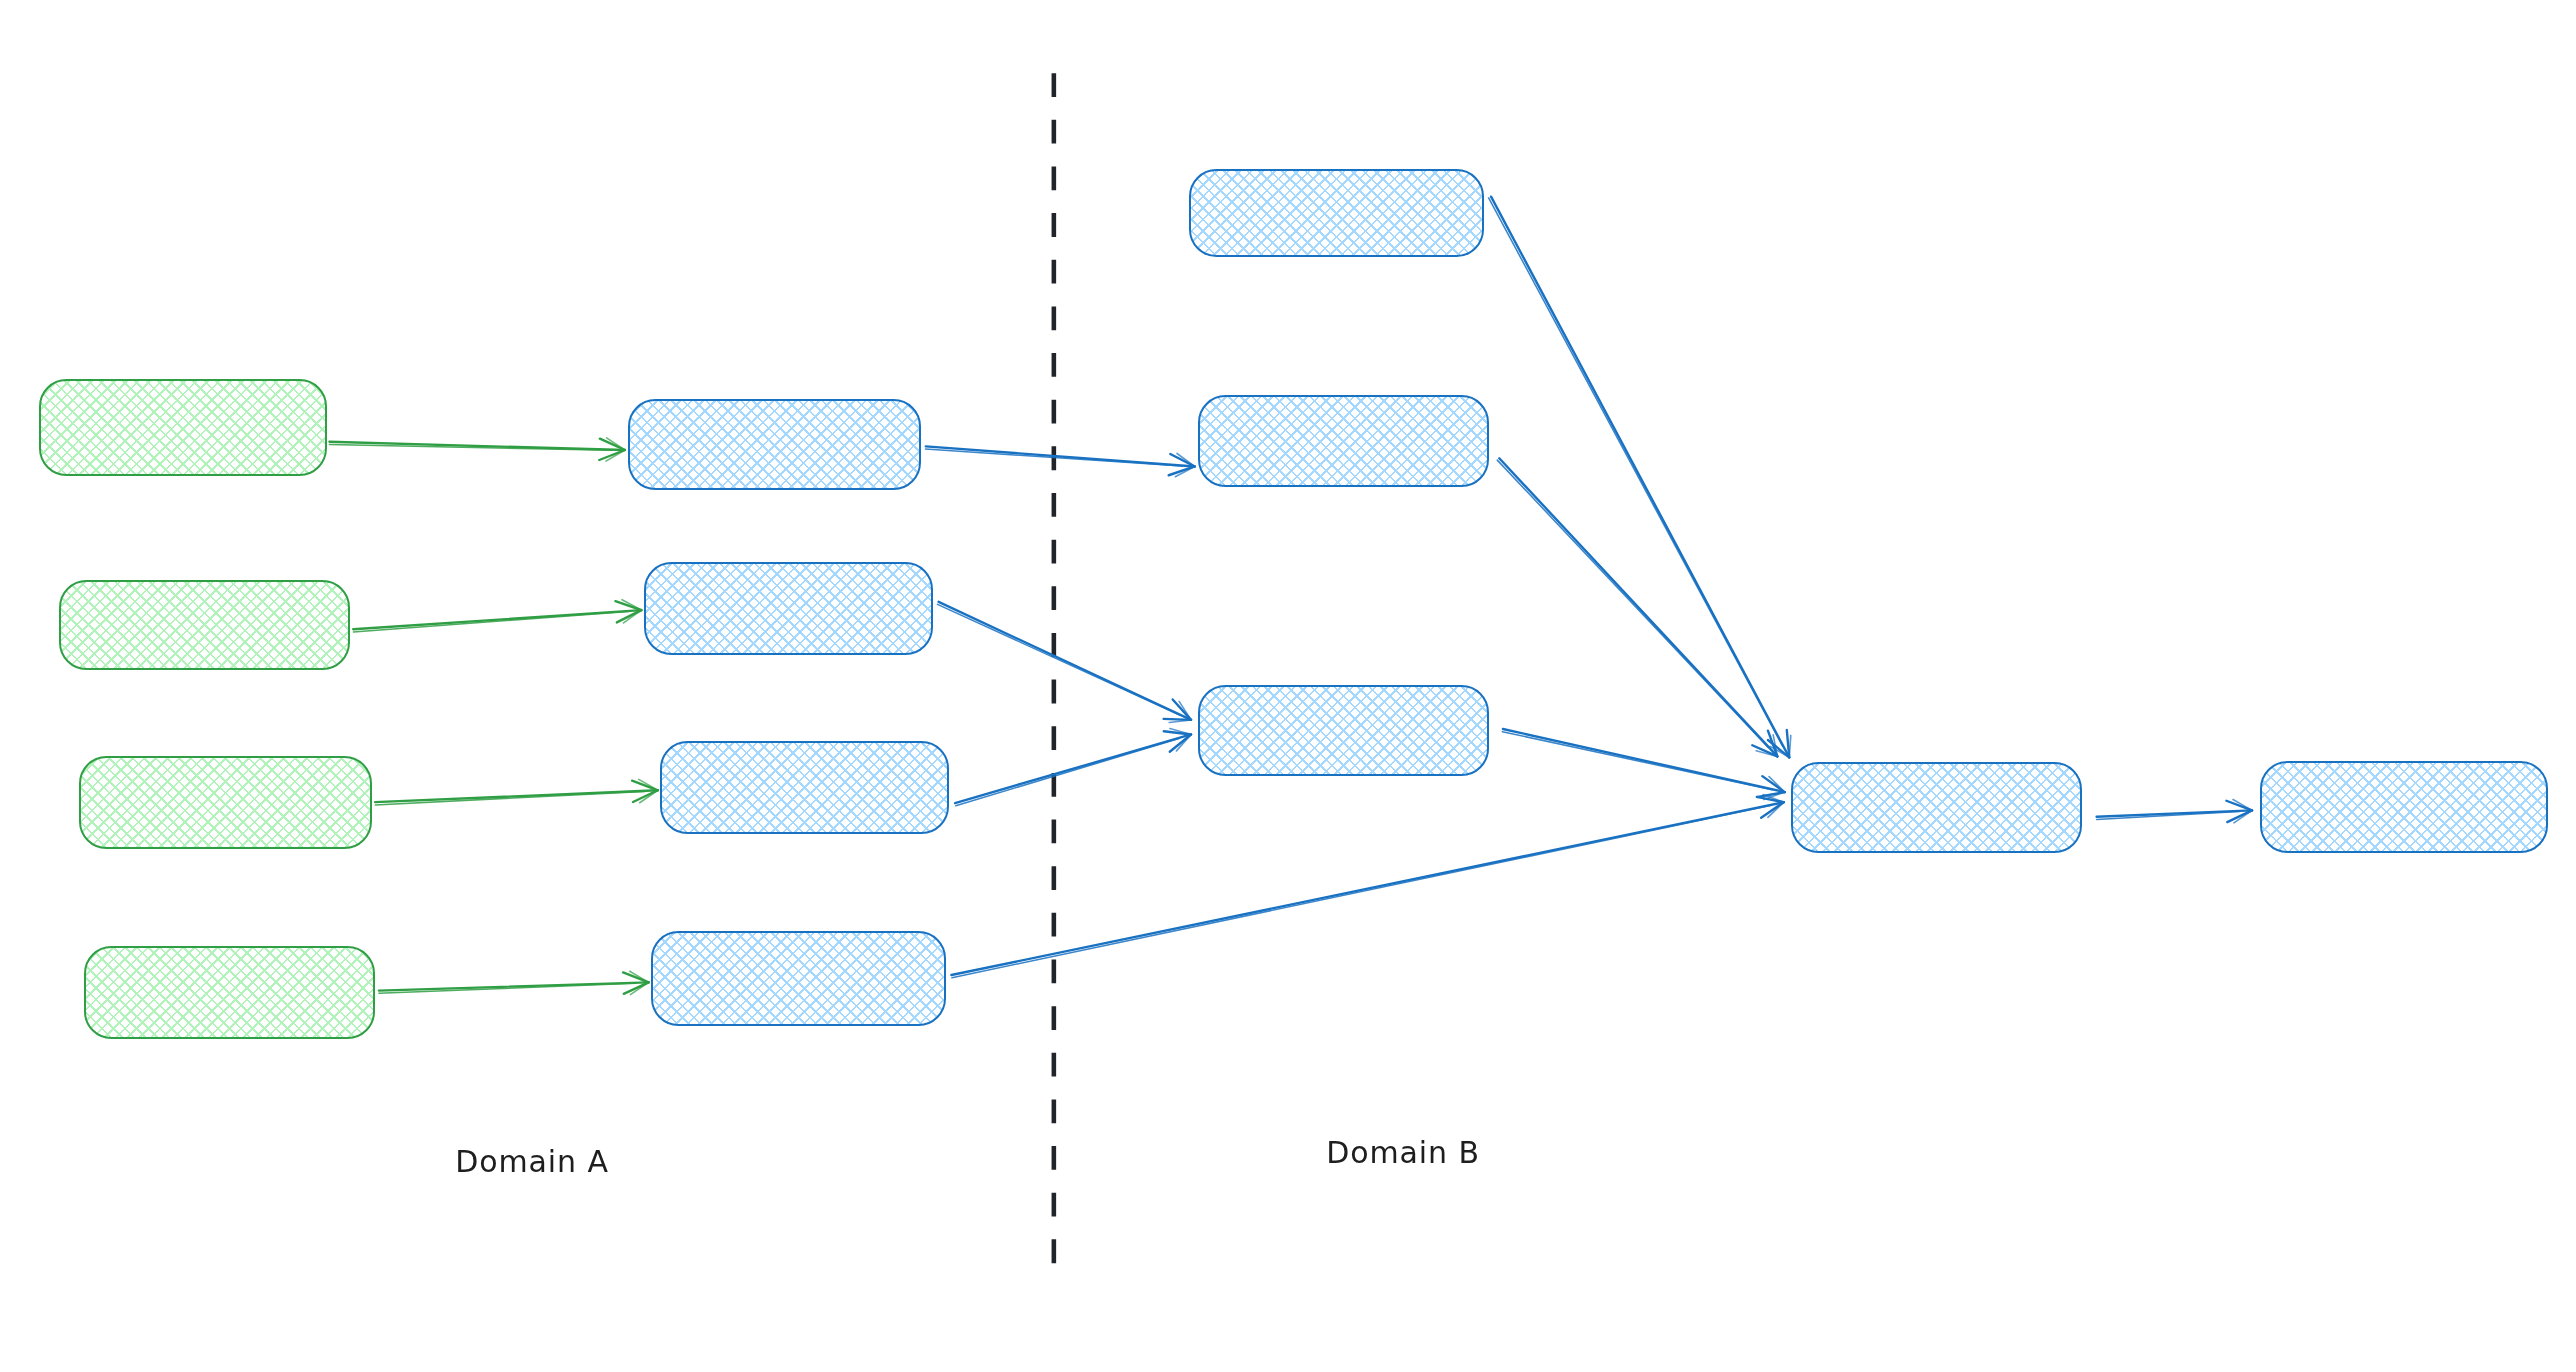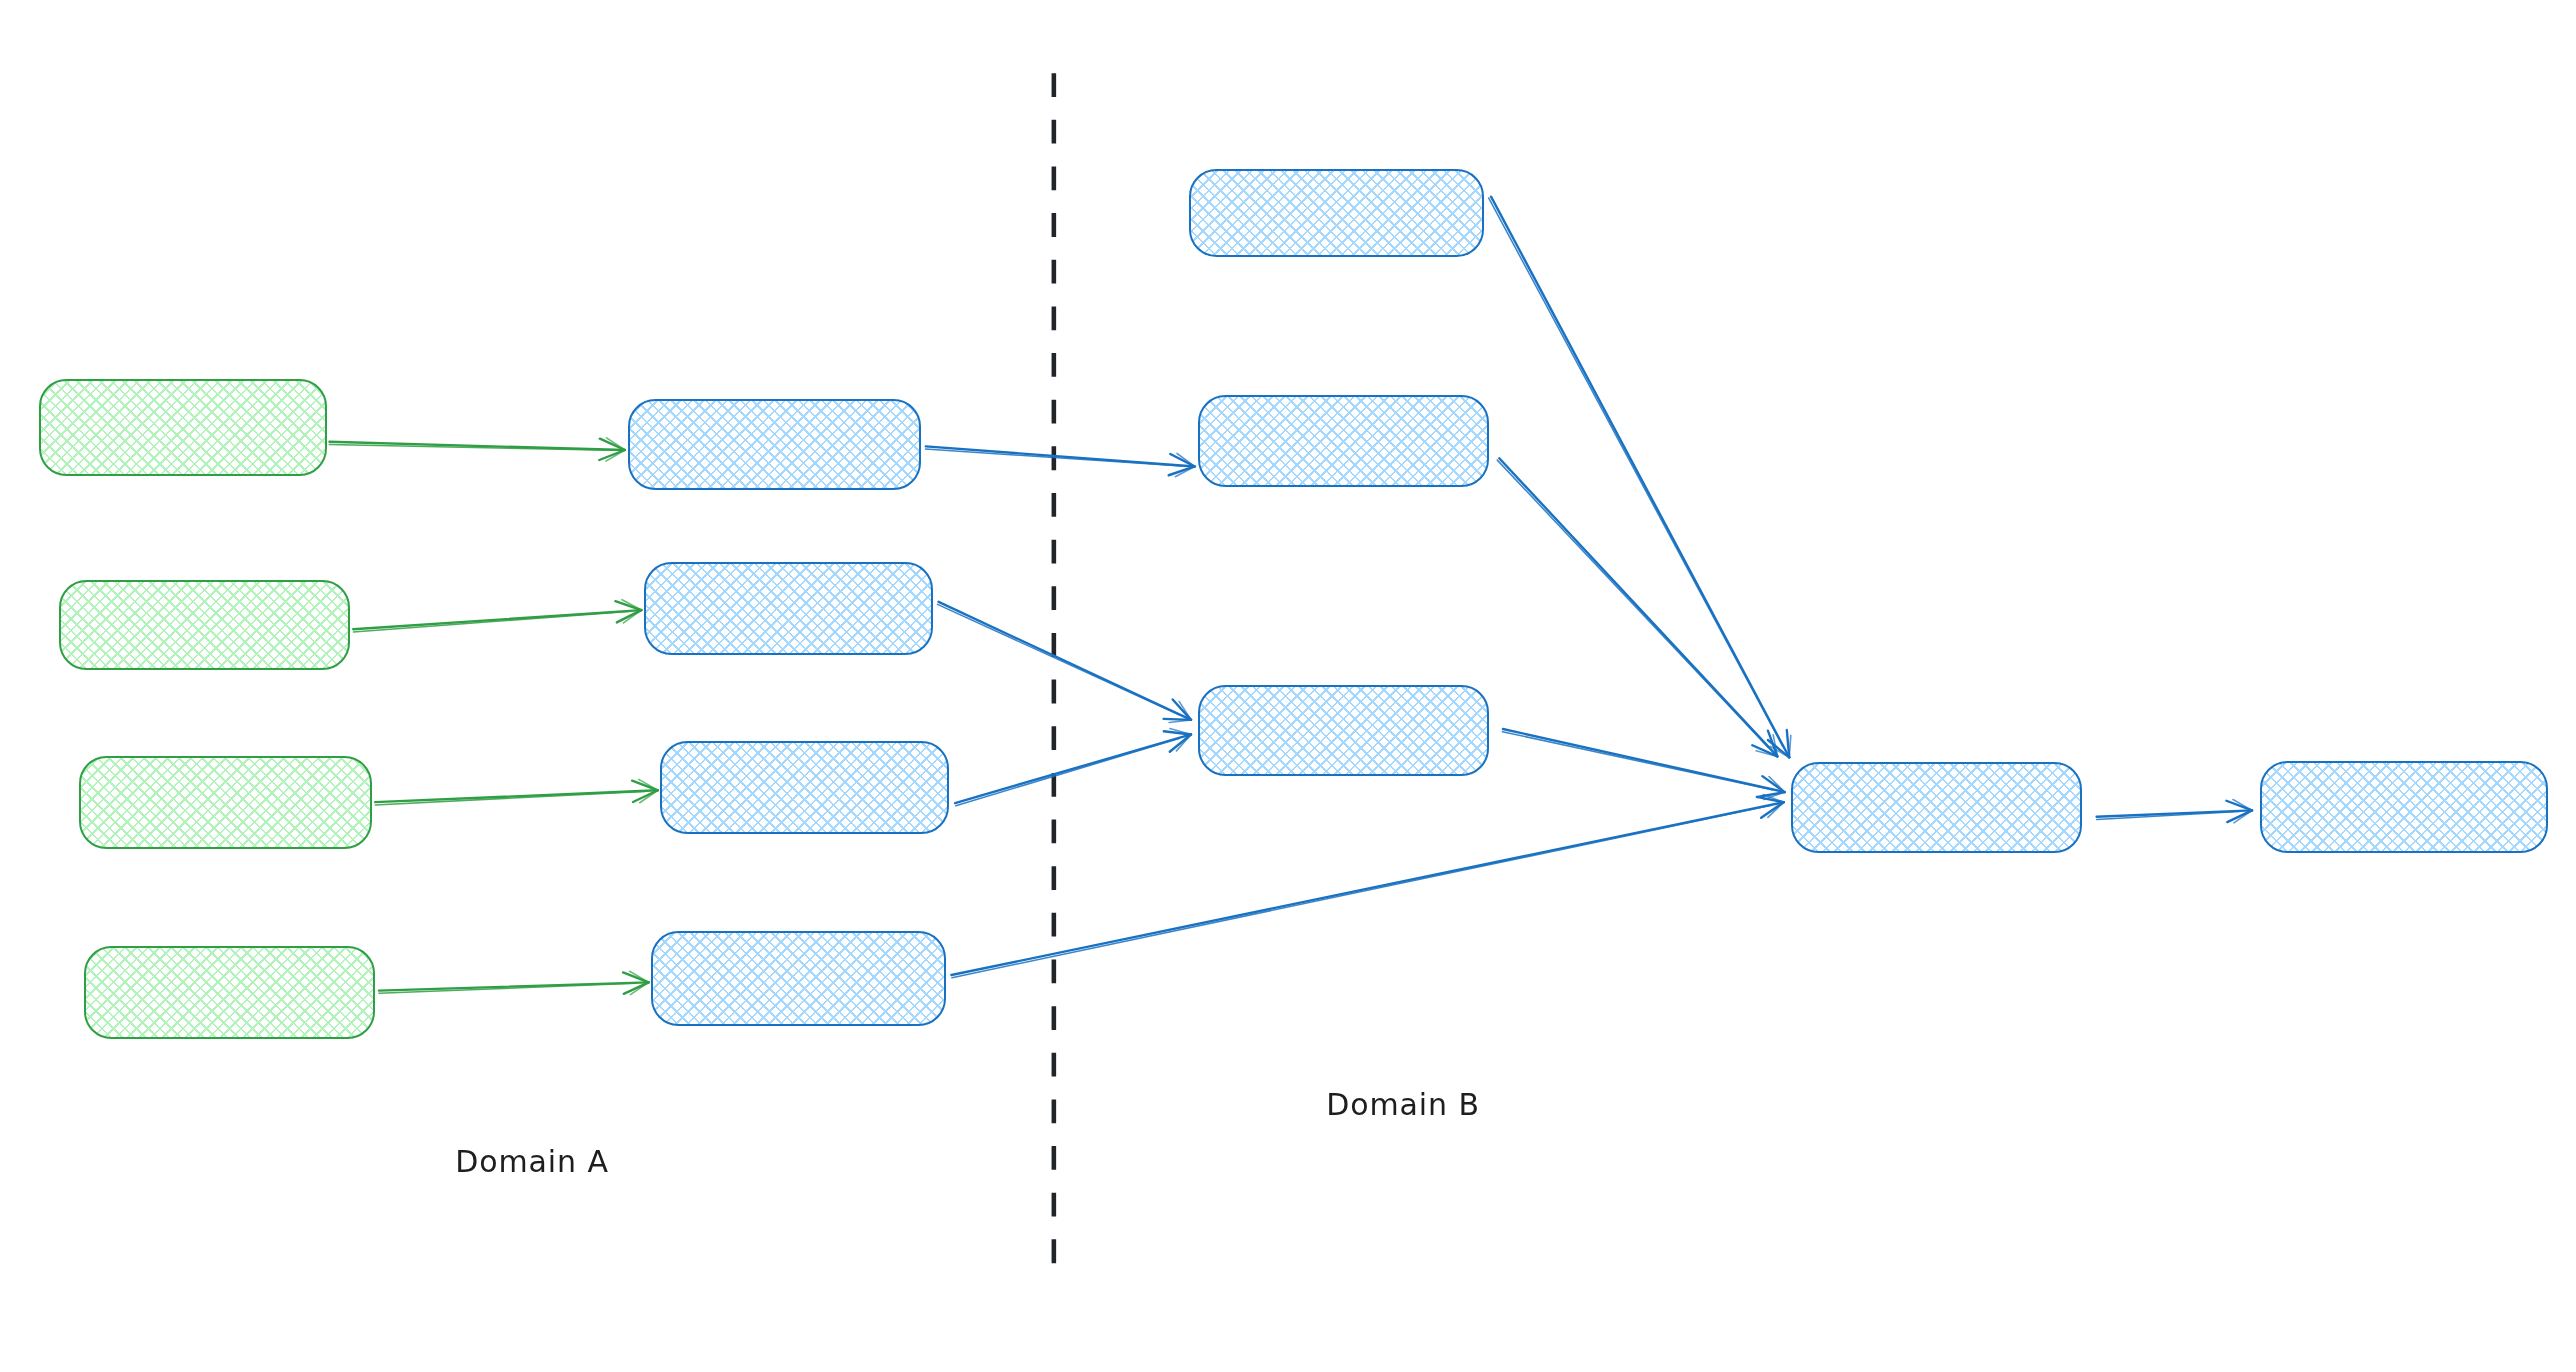--- a/index.html
+++ b/index.html
@@ -159,15 +159,15 @@
       <div class="node blue" style="left: 644px; top: 562px; width: 289px; height: 93px;"></div>
       <div class="node blue" style="left: 660px; top: 741px; width: 289px; height: 93px;"></div>
       <div class="node blue" style="left: 651px; top: 931px; width: 295px; height: 95px;"></div>
       <div class="node blue" style="left: 1189px; top: 169px; width: 295px; height: 88px;"></div>
       <div class="node blue" style="left: 1198px; top: 395px; width: 291px; height: 92px;"></div>
       <div class="node blue" style="left: 1198px; top: 685px; width: 291px; height: 91px;"></div>
       <div class="node blue" style="left: 1791px; top: 762px; width: 291px; height: 91px;"></div>
       <div class="node blue" style="left: 2260px; top: 761px; width: 288px; height: 92px;"></div>
     </div>
   <div class="domain-label" id="label-domain-a" style="left: 532px; top: 1149px; margin-top: 12px;">Domain A</div>
-  <div class="domain-label" id="label-domain-b" style="left: 1403px; top: 1104px;">Domain B</div>
+  <div class="domain-label" id="label-domain-b" style="left: 1403px; top: 1152px;">Domain B</div>
 </div>
 
 
 </body></html>

